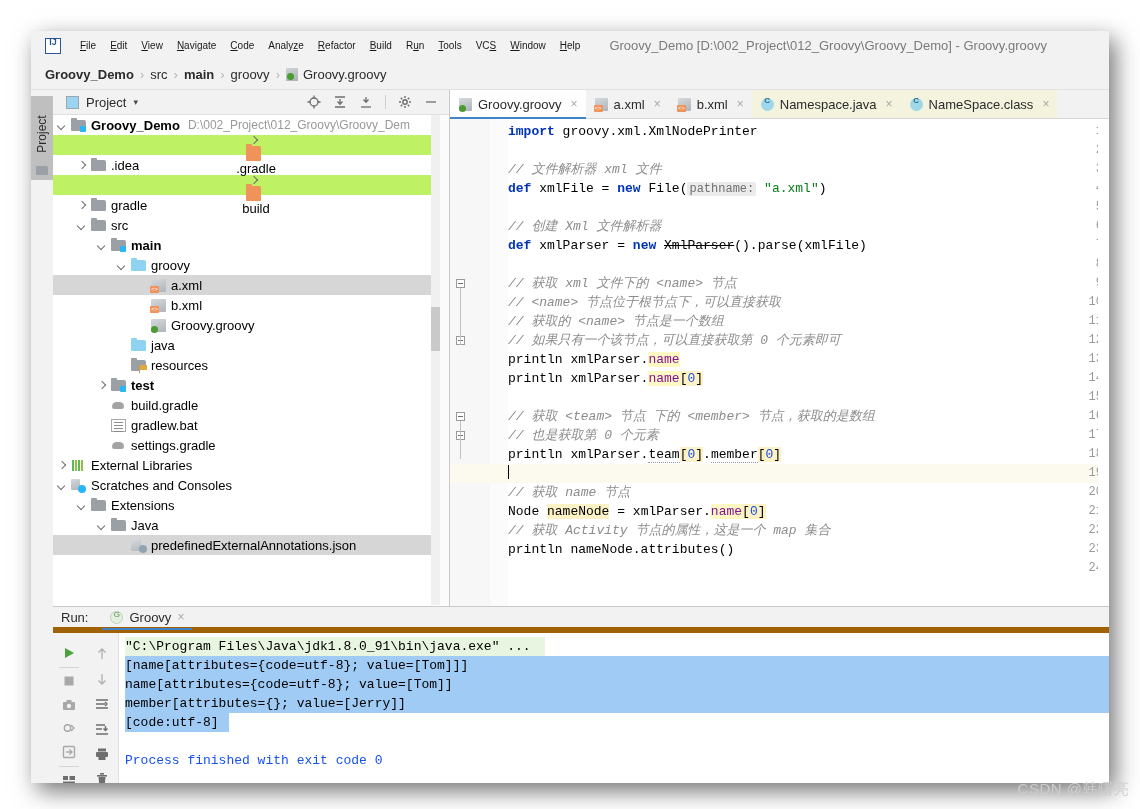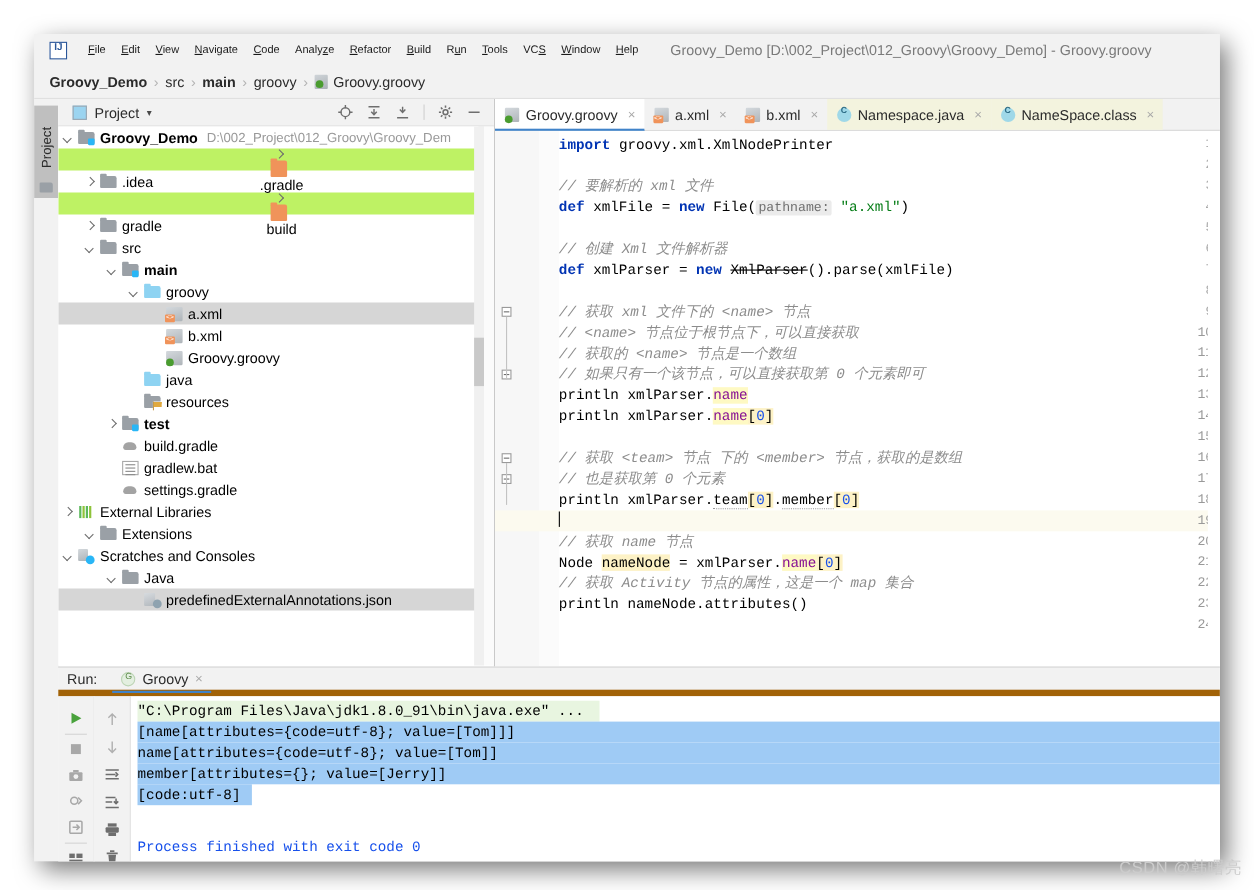--- a/index.html
+++ b/index.html
@@ -474,29 +474,29 @@
           <div class="row " style="padding-left: 44px;">
             <span class="arrow "></span>
             <span class="ico gradle"></span>
             <span class="lbl">settings.gradle</span>
           </div>
           <div class="row " style="padding-left: 4px;">
             <span class="arrow r"></span>
             <span class="ico lib"></span>
             <span class="lbl">External Libraries</span>
           </div>
+          <div class="row " style="padding-left: 4px;">
+            <span class="arrow d"></span>
+            <span class="ico scratch"></span>
+            <span class="lbl">Scratches and Consoles</span>
+          </div>
           <div class="row " style="padding-left: 24px;">
             <span class="arrow d"></span>
             <span class="ico folder"></span>
             <span class="lbl">Extensions</span>
-          </div>
-          <div class="row " style="padding-left: 4px;">
-            <span class="arrow d"></span>
-            <span class="ico scratch"></span>
-            <span class="lbl">Scratches and Consoles</span>
           </div>
           <div class="row " style="padding-left: 44px;">
             <span class="arrow d"></span>
             <span class="ico folder"></span>
             <span class="lbl">Java</span>
           </div>
           <div class="row sel" style="padding-left: 64px;">
             <span class="arrow "></span>
             <span class="ico json"></span>
             <span class="lbl">predefinedExternalAnnotations.json</span>
@@ -538,21 +538,21 @@
         </div>
       <div class="code-wrap">
         <div class="gutter"></div>
         <div class="foldcol"></div>
         <div id="code">
             <div class="lineno" style="top: 3px;">1</div>
             <div class="codeline" style="top: 3px;"><span class="kw">import</span> groovy.xml.XmlNodePrinter</div>
             <div class="lineno" style="top: 22px;">2</div>
             <div class="codeline" style="top: 22px;"></div>
             <div class="lineno" style="top: 41px;">3</div>
-            <div class="codeline" style="top: 41px;"><span class="cmt">// 要解析的 xml 文件</span></div>
+            <div class="codeline" style="top: 41px;"><span class="cmt">// 文件解析器 xml 文件</span></div>
             <div class="lineno" style="top: 60px;">4</div>
             <div class="codeline" style="top: 60px;"><span class="kw">def</span> xmlFile = <span class="kw">new</span> File(<span class="hint">pathname:</span> <span class="str">"a.xml"</span>)</div>
             <div class="lineno" style="top: 79px;">5</div>
             <div class="codeline" style="top: 79px;"></div>
             <div class="lineno" style="top: 98px;">6</div>
             <div class="codeline" style="top: 98px;"><span class="cmt">// 创建 Xml 文件解析器</span></div>
             <div class="lineno" style="top: 117px;">7</div>
             <div class="codeline" style="top: 117px;"><span class="kw">def</span> xmlParser = <span class="kw">new</span> <span class="strike">XmlParser</span>().parse(xmlFile)</div>
             <div class="lineno" style="top: 136px;">8</div>
             <div class="codeline" style="top: 136px;"></div>
@@ -690,20 +690,20 @@
         </div>
       </div>
 
       <div class="console" id="console">
           <div class="cline c-green" style="top: 4px; width: 420px;">"C:\Program Files\Java\jdk1.8.0_91\bin\java.exe" ...</div>
           <div class="cline c-sel" style="top: 23px; width: 986px;">[name[attributes={code=utf-8}; value=[Tom]]]</div>
           <div class="cline c-sel" style="top: 42px; width: 986px;">name[attributes={code=utf-8}; value=[Tom]]</div>
           <div class="cline c-sel" style="top: 61px; width: 986px;">member[attributes={}; value=[Jerry]]</div>
           <div class="cline c-sel" style="top: 80px; width: 104px;">[code:utf-8]</div>
           <div class="cline " style="top: 99px;"></div>
-          <div class="cline c-blue" style="top: 128px;">Process finished with exit code 0</div>
+          <div class="cline c-blue" style="top: 118px;">Process finished with exit code 0</div>
         </div>
     </div>
 
   </div>
 
   <div class="watermark">CSDN @韩曙亮</div>
 </div>
 
 </body></html>

